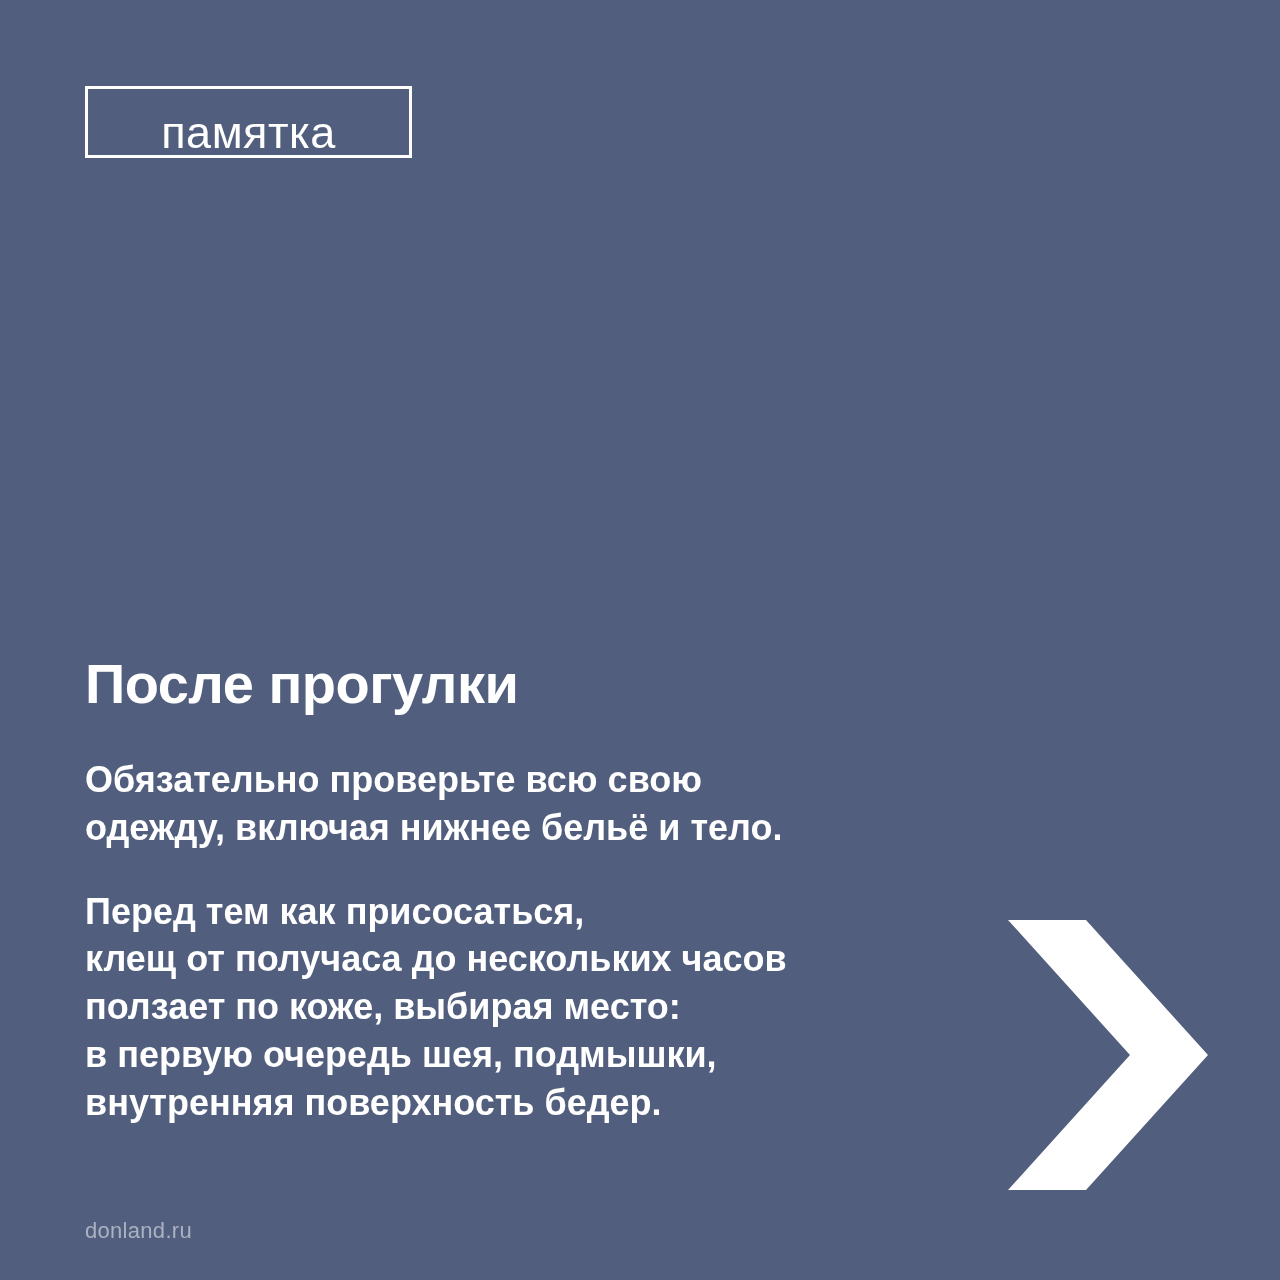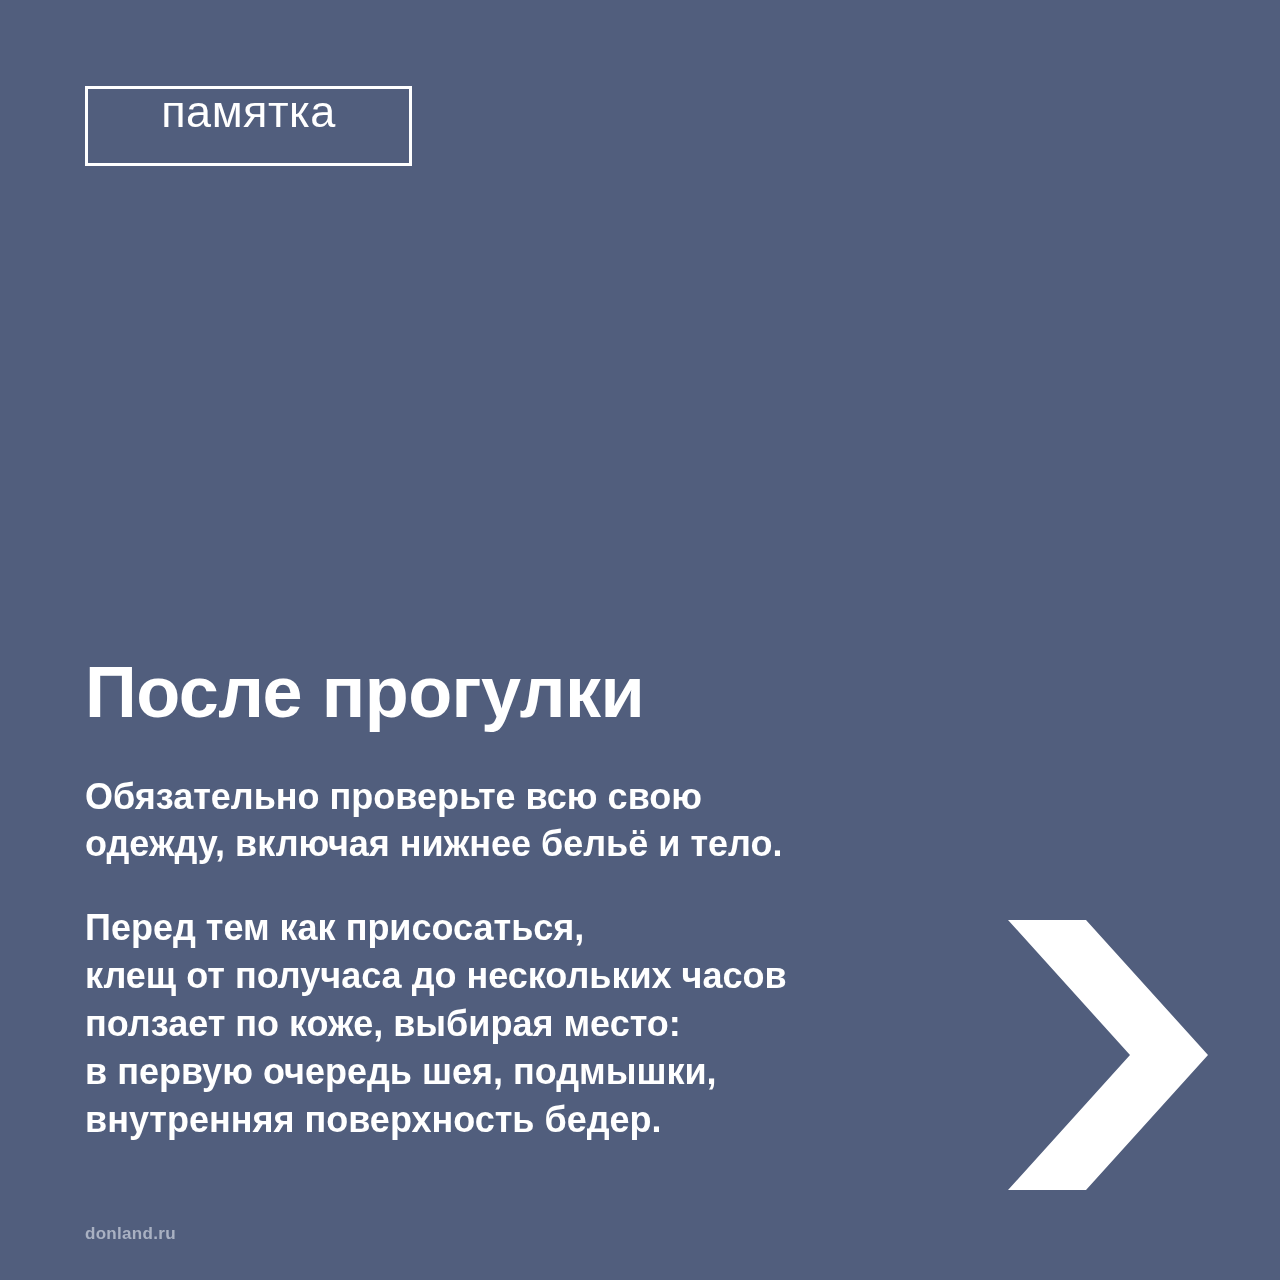--- a/index.html
+++ b/index.html
@@ -18,43 +18,43 @@
     width: 1280px;
     height: 1280px;
     background: #515e7d;
     box-sizing: border-box;
   }
   .badge {
     position: absolute;
     left: 85px;
     top: 86px;
     width: 327px;
-    height: 80px;
+    height: 72px;
     border: 3px solid #ffffff;
     display: flex;
-    align-items: flex-start;
+    align-items: flex-end;
     justify-content: center;
     box-sizing: border-box;
   }
   .badge-label {
     color: #ffffff;
     font-size: 45px;
     line-height: 1;
     letter-spacing: 0.5px;
     font-weight: 400;
   }
   .content {
     position: absolute;
     left: 85px;
     top: 655px;
     width: 1000px;
   }
   .title {
     color: #ffffff;
-    font-size: 72px;
+    font-size: 56px;
     font-weight: 700;
     line-height: 1.05;
     margin: 0 0 42px 0;
     letter-spacing: -0.5px;
   }
   .para {
     color: #ffffff;
     font-size: 36px;
     font-weight: 700;
     line-height: 1.33;
@@ -70,24 +70,23 @@
     right: 72px;
     top: 920px;
     width: 200px;
     height: 270px;
   }
   .footer {
     position: absolute;
     left: 85px;
     bottom: 36px;
     color: #b9c0cf;
-    font-size: 17px;
+    font-size: 22px;
     opacity: 0.85;
     letter-spacing: 0.3px;
-    font-weight: bold;
   }
 </style>
 </head>
 <body>
 
 <div class="poster">
 
   <div class="badge">
     <span class="badge-label">памятка</span>
   </div>

